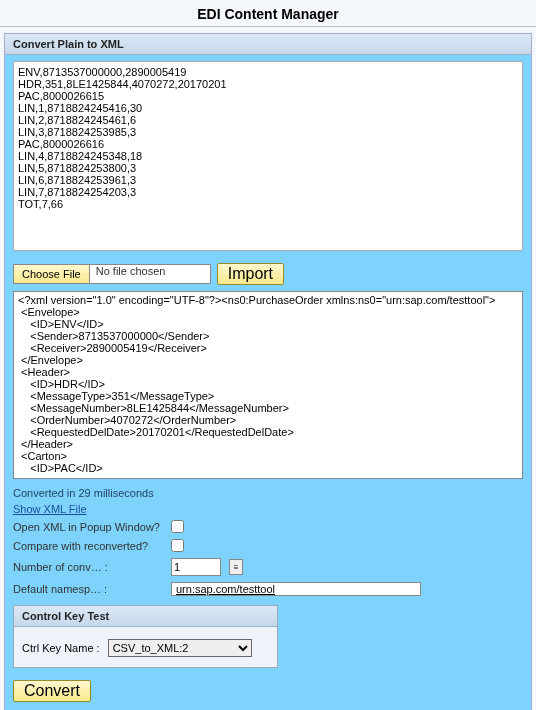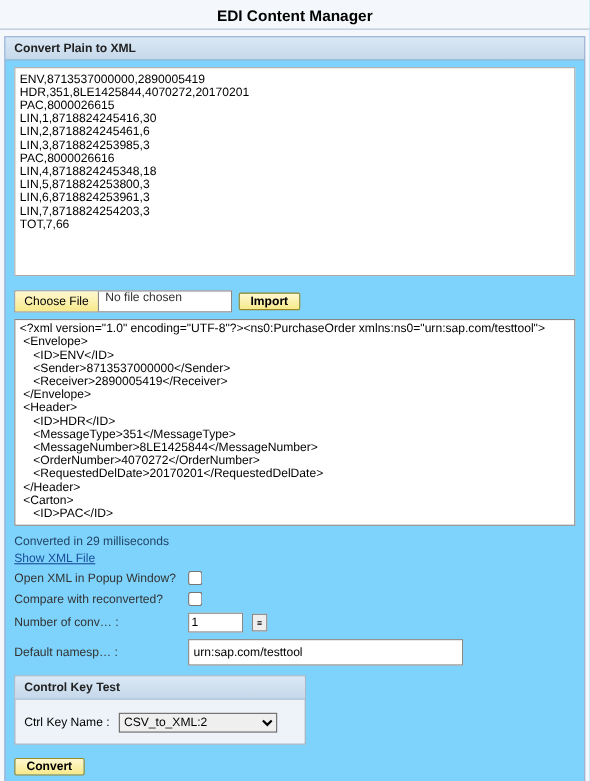--- a/index.html
+++ b/index.html
@@ -71,24 +71,23 @@
   .file-name {
     padding: 0 8px 0 6px;
     color: #333;
     min-width: 120px;
     font-size: 11px;
   }
   .gold-btn {
     background: linear-gradient(#fff8d0, #f7e98a);
     border: 1px solid #998a2a;
     padding: 1px 10px;
-    font-size: 11px;
+    font-size: 16px;
     cursor: pointer;
     border-radius: 2px;
-    font-weight: bold;
   }
   .xml-output {
     margin: 0 8px 6px 8px;
     border: 1px solid #888;
     background: #fff;
     height: 188px;
     overflow: auto;
     padding: 2px 4px;
     font-family: Arial, sans-serif;
     font-size: 11px;
@@ -135,21 +134,22 @@
     align-items: center;
     font-size: 8px;
     line-height: 7px;
     background: #eee;
   }
   input.text-field {
     width: 250px;
     border: 1px solid #888;
     font-size: 11px;
     padding: 1px 4px;
-    height: 24px;
+    height: 14px;
+    text-decoration: underline;
   }
   .control-key-panel {
     margin: 6px 8px 8px 8px;
     width: 265px;
     border: 1px solid #9ab;
     background: #eef3f9;
   }
   .ck-body {
     padding: 12px 8px 10px 8px;
     display: flex;

